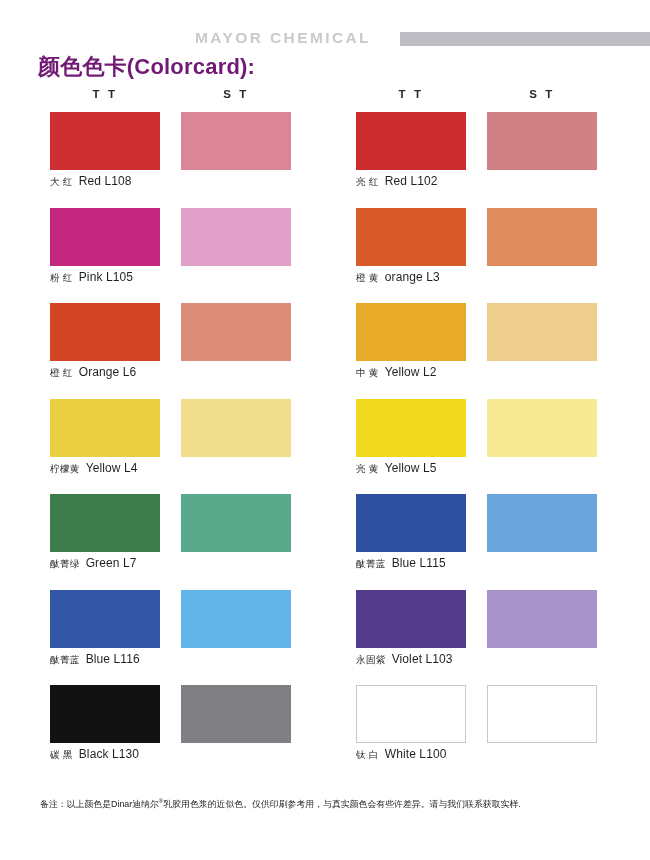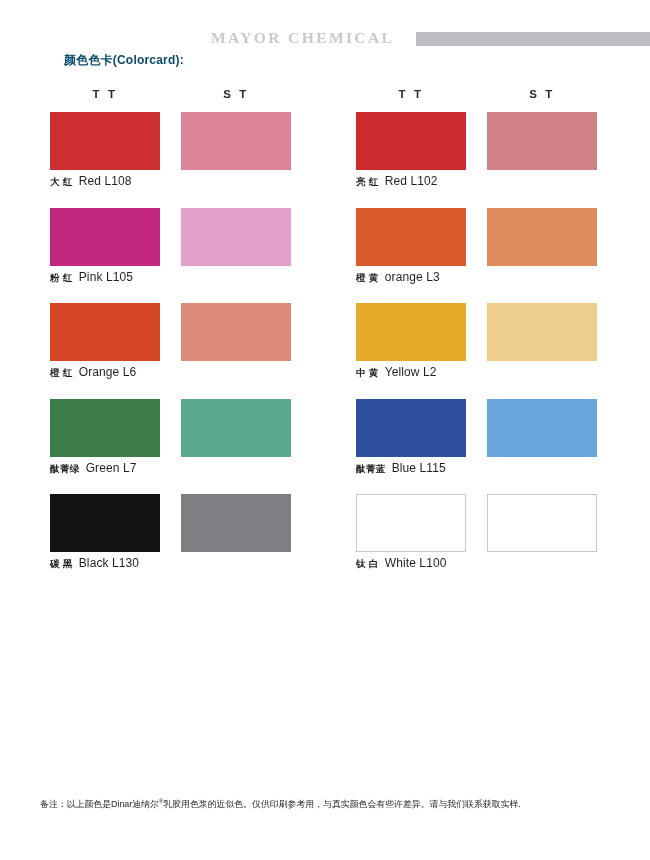--- a/index.html
+++ b/index.html
@@ -12,25 +12,24 @@
     height: 860px;
     font-family: "Liberation Sans", "DejaVu Sans", sans-serif;
     color: #231f20;
     position: relative;
     overflow: hidden;
   }
 
   
   .header {
     position: absolute;
-    left: 16px;
+    left: 0;
     top: 0;
     width: 554px;
     height: 52px;
-    font-family: Liberation Serif, serif;
   }
   .brand {
     position: absolute;
     left: 195px;
     top: 29px;
     font-size: 15.5px;
     letter-spacing: 2.4px;
     font-weight: bold;
     color: #c9c9ce;
     white-space: nowrap;
@@ -40,26 +39,26 @@
     left: 400px;
     top: 32px;
     width: 250px;
     height: 14px;
     background: #bdbdc3;
   }
 
   
   .page-title {
     position: absolute;
-    left: 64px;
+    left: 38px;
     top: 52px;
-    font-size: 12px;
+    font-size: 22px;
     font-weight: bold;
     letter-spacing: 0.2px;
-    color: #0c4a6e;
+    color: #701a75;
     white-space: nowrap;
   }
 
   
   .col-headers {
     position: absolute;
     left: 0;
     top: 88px;
     width: 650px;
     height: 18px;
@@ -103,21 +102,21 @@
   }
   .label {
     position: absolute;
     top: 62px;
     font-size: 9.6px;
     color: #231f20;
     white-space: nowrap;
     line-height: 14px;
   }
   .label .cn {
-    font-weight: bold;
+    font-weight: normal;
     letter-spacing: 0.3px;
   }
   .label .en {
     margin-left: 6px;
     font-size: 12px;
     letter-spacing: 0.1px;
   }
 
   
   .c-tt-l  { left: 50px; }
@@ -178,28 +177,44 @@
     </div>
     <div class="row">
       <div class="swatch c-tt-l" style="background: rgb(212, 69, 38);"></div>
       <div class="swatch c-st-l" style="background: rgb(220, 140, 121);"></div>
       <div class="label c-tt-l"><span class="cn">橙  红</span><span class="en">Orange L6</span></div>
       <div class="swatch c-tt-r" style="background: rgb(232, 171, 41);"></div>
       <div class="swatch c-st-r" style="background: rgb(237, 206, 140);"></div>
       <div class="label c-tt-r"><span class="cn">中  黄</span><span class="en">Yellow L2</span></div>
     </div>
     <div class="row">
+      <div class="swatch c-tt-l" style="background: rgb(236, 206, 67);"></div>
+      <div class="swatch c-st-l" style="background: rgb(240, 222, 141);"></div>
+      <div class="label c-tt-l"><span class="cn">柠檬黄</span><span class="en">Yellow L4</span></div>
+      <div class="swatch c-tt-r" style="background: rgb(240, 217, 31);"></div>
+      <div class="swatch c-st-r" style="background: rgb(246, 235, 148);"></div>
+      <div class="label c-tt-r"><span class="cn">亮  黄</span><span class="en">Yellow L5</span></div>
+    </div>
+    <div class="row">
       <div class="swatch c-tt-l" style="background: rgb(61, 125, 75);"></div>
       <div class="swatch c-st-l" style="background: rgb(90, 169, 140);"></div>
       <div class="label c-tt-l"><span class="cn">酞菁绿</span><span class="en">Green L7</span></div>
       <div class="swatch c-tt-r" style="background: rgb(47, 79, 160);"></div>
       <div class="swatch c-st-r" style="background: rgb(106, 166, 220);"></div>
       <div class="label c-tt-r"><span class="cn">酞菁蓝</span><span class="en">Blue L115</span></div>
     </div>
     <div class="row">
+      <div class="swatch c-tt-l" style="background: rgb(52, 87, 165);"></div>
+      <div class="swatch c-st-l" style="background: rgb(99, 180, 232);"></div>
+      <div class="label c-tt-l"><span class="cn">酞菁蓝</span><span class="en">Blue L116</span></div>
+      <div class="swatch c-tt-r" style="background: rgb(83, 59, 140);"></div>
+      <div class="swatch c-st-r" style="background: rgb(168, 147, 200);"></div>
+      <div class="label c-tt-r"><span class="cn">永固紫</span><span class="en">Violet L103</span></div>
+    </div>
+    <div class="row">
       <div class="swatch c-tt-l" style="background: rgb(18, 18, 18);"></div>
       <div class="swatch c-st-l" style="background: rgb(128, 128, 132);"></div>
       <div class="label c-tt-l"><span class="cn">碳  黑</span><span class="en">Black L130</span></div>
       <div class="swatch c-tt-r outlined" style="background: rgb(255, 255, 255);"></div>
       <div class="swatch c-st-r outlined" style="background: rgb(255, 255, 255);"></div>
       <div class="label c-tt-r"><span class="cn">钛  白</span><span class="en">White L100</span></div>
     </div>
   </div>
 
 <div class="notes">

